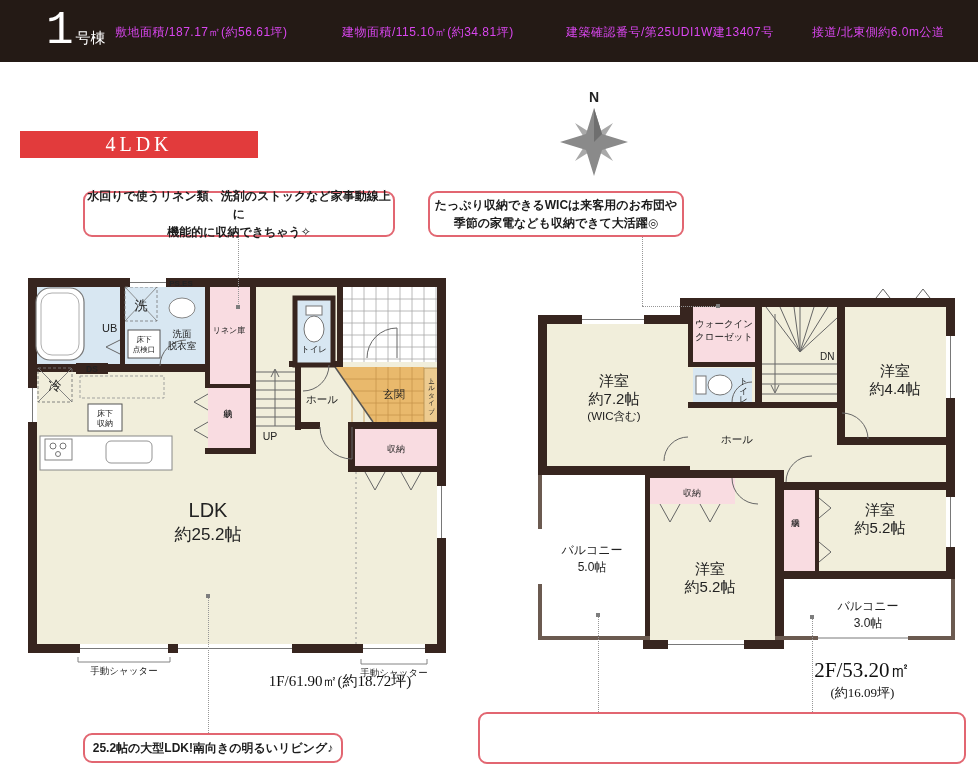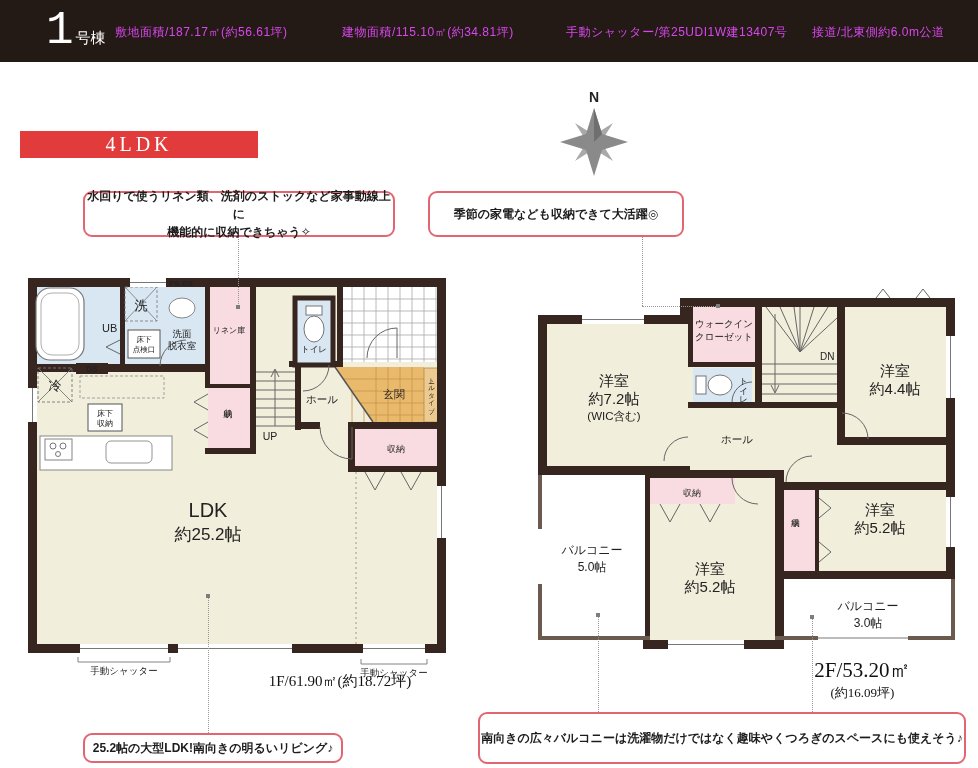--- a/index.html
+++ b/index.html
@@ -34,45 +34,45 @@
 <body>
 
 <div class="page">
 
   <div class="header">
     <div class="unit">
       <span class="num">1</span><span class="suf">号棟</span>
     </div>
     <span class="spec" style="left:115px">敷地面積/187.17㎡(約56.61坪)</span>
     <span class="spec" style="left:342px">建物面積/115.10㎡(約34.81坪)</span>
-    <span class="spec" style="left:566px">手動シャッター/第25UDI1W建13407号</span>
+    <span class="spec" style="left:566px">建築確認番号/第25UDI1W建13407号</span>
     <span class="spec" style="left:812px">接道/北東側約6.0m公道</span>
   </div>
 
   <div class="badge">4LDK</div>
 
   <svg class="abs" style="left:548px;top:86px;z-index:4" width="92" height="96" viewBox="0 0 92 96">
     <text x="46" y="16" text-anchor="middle" font-size="14" font-weight="bold" fill="#8a8a8a">N</text>
     <polygon points="65,37 53,56 65,75 46,63 27,75 39,56 27,37 46,49" fill="#a9a9a9"></polygon>
     <polygon points="46,22 54,48 80,56 54,64 46,90 38,64 12,56 38,48" fill="#8a8a8a"></polygon>
     <polygon points="46,22 54,48 46,56 46,22" fill="#6f6f6f"></polygon>
   </svg>
 
   <div class="callout" style="left:83px;top:191px;width:308px;height:42px">
     <div>水回りで使うリネン類、洗剤のストックなど家事動線上に</div>
     <div>機能的に収納できちゃう✧</div>
   </div>
   <div class="callout" style="left:428px;top:191px;width:252px;height:42px">
+    <div>たっぷり収納できるWICは来客用のお布団や</div>
     <div>季節の家電なども収納できて大活躍◎</div>
   </div>
   <div class="callout" style="left:83px;top:733px;width:256px;height:26px">
     <div>25.2帖の大型LDK!南向きの明るいリビング♪</div>
   </div>
   <div class="callout" style="left:478px;top:712px;width:484px;height:48px">
-    <div>南向きの広々バルコニーは洗濯物だけではなく趣味やくつろぎのスペースにも使えそう♪</div>
   </div>
 
   <div class="leader-v" style="left:238px;top:233px;height:73px"></div>
   <div class="dot" style="left:236px;top:305px"></div>
   <div class="leader-v" style="left:642px;top:233px;height:73px"></div>
   <div class="leader-h" style="left:642px;top:306px;width:74px"></div>
   <div class="dot" style="left:716px;top:304px"></div>
   <div class="leader-v" style="left:208px;top:597px;height:136px"></div>
   <div class="dot" style="left:206px;top:594px"></div>
   <div class="leader-v" style="left:598px;top:616px;height:96px"></div>

